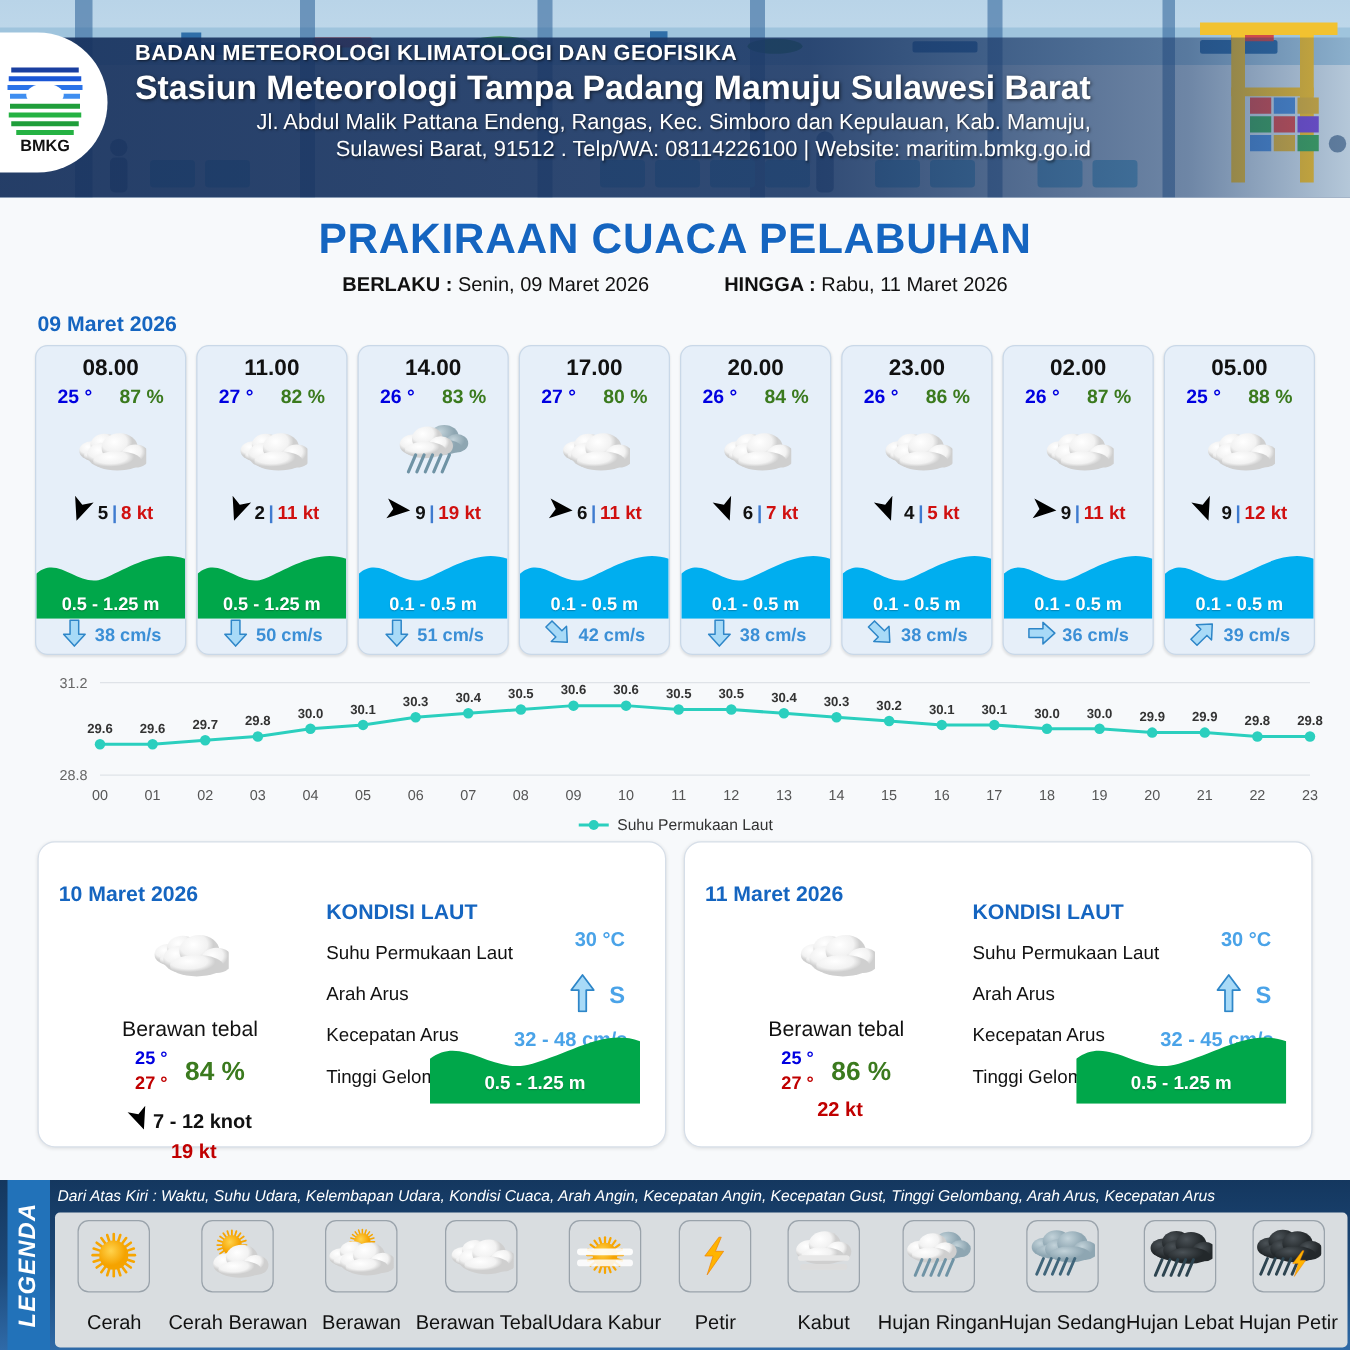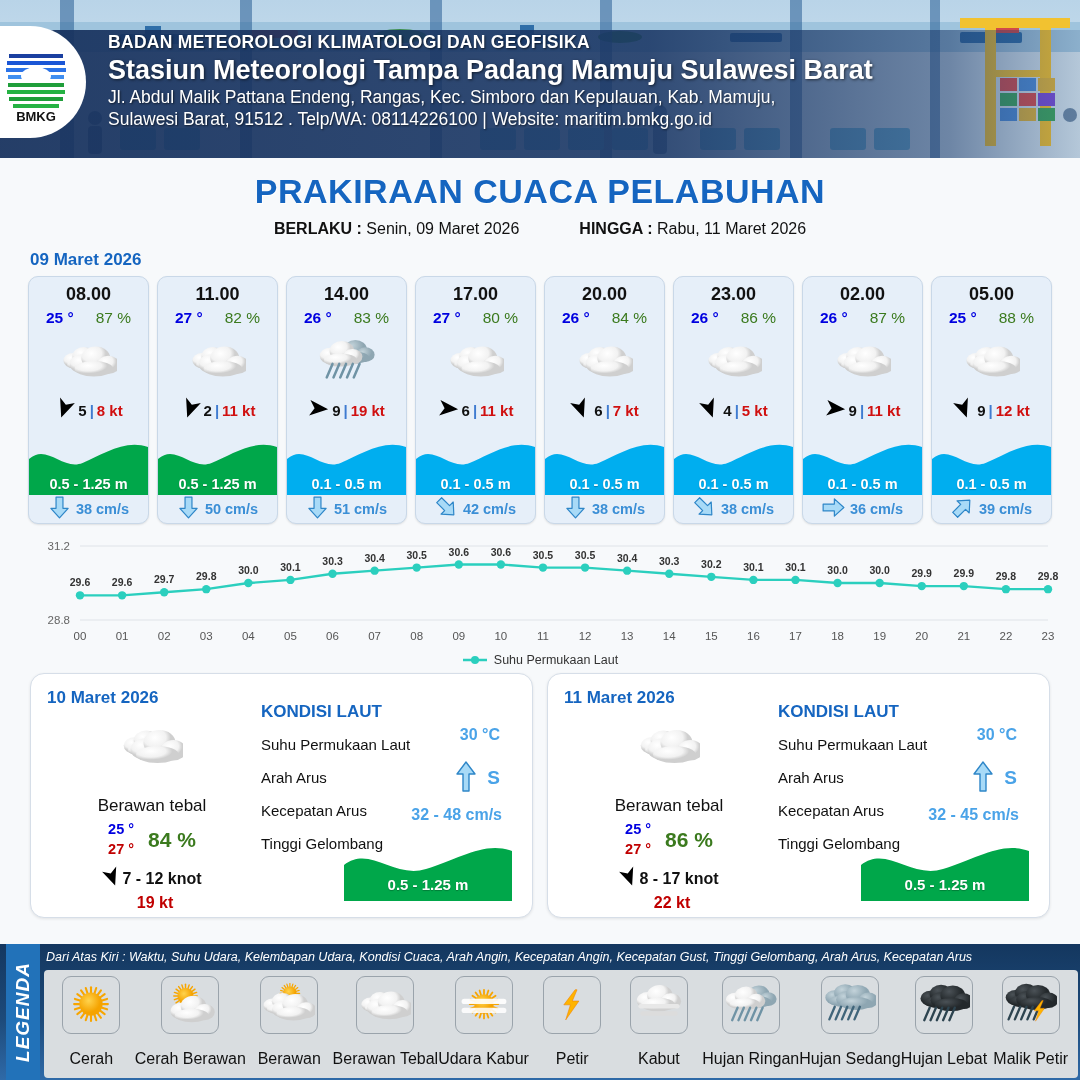--- a/index.html
+++ b/index.html
@@ -39,20 +39,21 @@
   }
   .hdr-line2 {
     font-size: 27px; font-weight: bold; margin-top: 2px;
     text-shadow: 1px 1px 3px rgba(0,0,0,.6);
     white-space: nowrap;
   }
   .hdr-line3, .hdr-line4 {
     font-size: 17.5px; margin-top: 1px;
     text-shadow: 1px 1px 2px rgba(0,0,0,.6);
     white-space: nowrap;
+    text-align: right;
   }
 
   
   .title-block { text-align: center; padding-top: 14px; }
   .title-main {
     font-size: 34px; font-weight: bold; color: #1565C0;
     letter-spacing: .5px;
     text-shadow: 1px 1px 0 rgba(255,255,255,.9);
   }
   .title-sub {
@@ -83,21 +84,21 @@
     overflow: hidden;
     box-shadow: 0 1px 2px rgba(0,0,0,.10);
     display: flex; flex-direction: column;
   }
   .c-time {
     text-align: center; font-size: 18px; font-weight: bold;
     color: #111; margin-top: 7px;
   }
   .c-th { display: flex; justify-content: space-around; margin-top: 4px; padding: 0 6px; }
   .c-temp { font-size: 15.5px; font-weight: bold; color: #0000E0; }
-  .c-hum { font-size: 15.5px; font-weight: normal; color: #3B7A1E; }
+  .c-hum { font-size: 15.5px; font-weight: bold; color: #3B7A1E; }
   .c-icon { height: 62px; display: flex; align-items: center; justify-content: center; margin-top: 3px; }
   .c-wind {
     display: flex; align-items: center; justify-content: center;
     gap: 3px; margin-top: 5px; height: 26px;
   }
   .c-wdeg { font-size: 15px; font-weight: bold; color: #111; }
   .c-sep { color: #3F7BD0; font-weight: bold; font-size: 15px; }
   .c-kt { font-size: 15px; font-weight: bold; color: #D01010; }
   .wave-zone { position: relative; margin-top: auto; height: 86px; }
   .wave-svg { position: absolute; left: 0; bottom: 28px; width: 100%; height: 58px; display: block; }
@@ -120,21 +121,21 @@
     margin-top: 1px; display: flex; align-items: center; justify-content: center; gap: 6px;
   }
   .legend-marker { display: inline-flex; align-items: center; }
 
   
   .panels { display: flex; gap: 14px; padding: 6px 30px 0 30px; }
   .panel {
     flex: 1; height: 245px;
     background: #fff; border: 1px solid #d6dee8; border-radius: 14px;
     box-shadow: 0 1px 3px rgba(0,0,0,.09);
-    position: relative; padding: 14px 16px;
+    position: relative; padding: 32px 16px;
     display: flex;
   }
   .p-left { width: 210px; position: relative; }
   .p-date { font-size: 17px; font-weight: bold; color: #1565C0; }
   .p-icon { height: 64px; display: flex; align-items: center; justify-content: center; margin-top: 6px; }
   .p-cond { font-size: 17px; color: #111; margin-top: 18px; text-align: center; }
   .p-temps {
     display: flex; align-items: center; gap: 14px; margin-top: 4px;
     justify-content: center;
   }
@@ -1041,26 +1042,20 @@
           </svg>
         </div>
        <div class="p-cond">Berawan tebal</div>
        <div class="p-temps">
          <span class="p-tcol">
            <span class="p-tmin">25 °</span>
            <span class="p-tmax">27 °</span>
          </span>
          <span class="p-hum">86 %</span>
        </div>
-       <div class="p-wind">
-         <span><svg width="20" height="20" viewBox="0 0 24 24" style="transform:rotate(160deg)">
-    <path d="M12 1 L21 22 L12 16.5 L3 22 Z" fill="#000"></path>
-            </svg></span>
-         <span>8  - 17 knot</span>
-       </div>
        <div class="p-gust">22 kt</div>
      </div>
      <div class="p-right">
        <div class="p-sea-title">KONDISI LAUT</div>
        <div class="p-row">
          <span class="p-row-label">Suhu Permukaan Laut</span>
        </div>
        <div class="p-row">
          <span class="p-row-label">Arah Arus</span>
        </div>
@@ -1565,16 +1560,16 @@
       <ellipse cx="0" cy="7" rx="20" ry="8" fill="url(#kg_52)"></ellipse>
     </g>
             <line x1="10" y1="31" x2="4" y2="45" stroke="#2d4450" stroke-width="2.6" stroke-linecap="round"></line>
             <line x1="17" y1="31" x2="11" y2="45" stroke="#2d4450" stroke-width="2.6" stroke-linecap="round"></line>
             <line x1="24" y1="31" x2="18" y2="45" stroke="#2d4450" stroke-width="2.6" stroke-linecap="round"></line>
             <line x1="31" y1="31" x2="25" y2="45" stroke="#2d4450" stroke-width="2.6" stroke-linecap="round"></line>
             <line x1="38" y1="31" x2="32" y2="45" stroke="#2d4450" stroke-width="2.6" stroke-linecap="round"></line>
             <path transform="translate(34,24) scale(0.72)" d="M10 0 L-2 16 h7 L0 32 L14 12 h-7 L12 0 z" fill="#FFB400" stroke="#F08000" stroke-width="0.6"></path>
           </svg>
         </div>
-     <div class="leg-label">Malik Petir</div>
+     <div class="leg-label">Hujan Petir</div>
       </div>
     </div>
 </div>
 
 </body></html>

